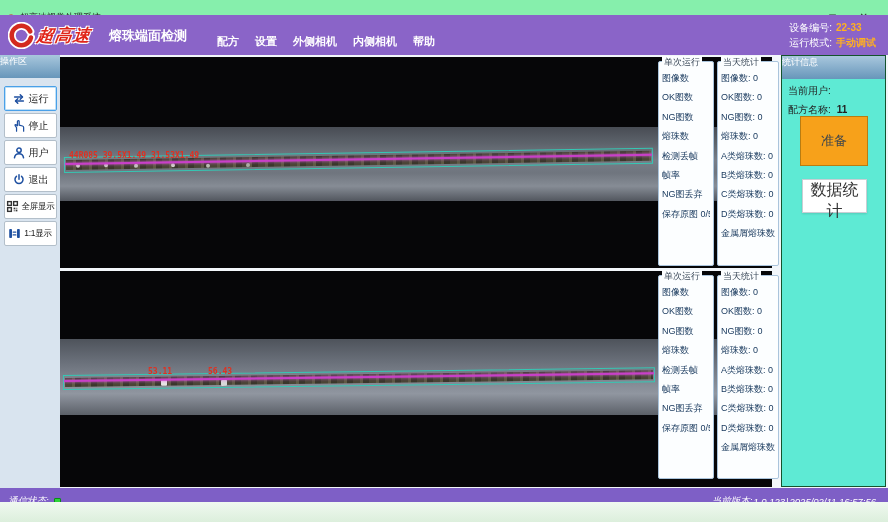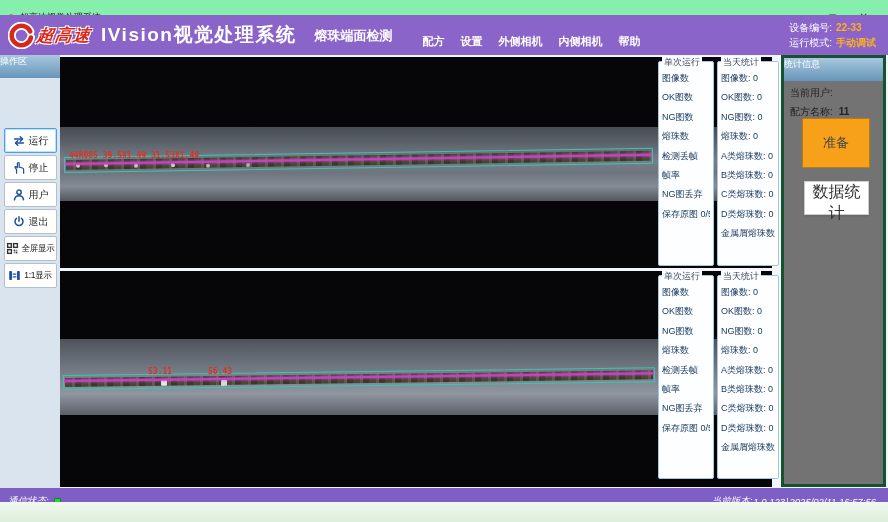--- a/index.html
+++ b/index.html
@@ -26,21 +26,21 @@
   .menu { display:flex; gap:16px; margin-left:30px; margin-top:12px; font-size:11px; font-weight:bold; }
   .menu span { cursor:default; }
   .devinfo { margin-left:auto; margin-right:12px; font-size:10px; line-height:1.55; text-align:left; }
   .devinfo .lbl { color:#fff; }
   .devinfo .val { color:#ffb020; font-weight:bold; margin-left:4px; }
 
   
   .sidebar { position:absolute; left:0; top:55px; width:60px; height:433px; background:#d9e4ef; }
   .panelhead { height:23px; background:linear-gradient(180deg,#a8c7dd,#6796ba); color:#fff;
                font-size:9px; line-height:13px; }
-  .sb-btns { padding-top:18px; display:flex; flex-direction:column; align-items:center; gap:2px;margin-top:32px; }
+  .sb-btns { padding-top:8px; display:flex; flex-direction:column; align-items:center; gap:2px; }
   .sb-btn { width:53px; height:25px; background:#fff; border:1px solid #b3bfca; border-radius:2px;
             display:flex; align-items:center; justify-content:center; gap:3px; cursor:pointer;
             font-size:10px; color:#1a1a1a; }
   .sb-btn.focus { border:1px solid #49a0e8; box-shadow:0 0 0 1px #bfe0f7 inset; }
   .sb-btn svg { flex:0 0 auto; }
   .sb-btn .small { font-size:8.5px; letter-spacing:-0.3px; }
 
   
   .cam { position:absolute; left:60px; width:712px; background:#060608; overflow:hidden; }
   .cam-top { top:57px; height:211px; }
@@ -73,22 +73,22 @@
   .gbox { position:absolute; background:#fcfeff; border:1px solid #aac4dc; border-radius:2px; padding:10px 3px 0 3px; }
   .gbox .gtitle { position:absolute; top:-6px; left:3px; background:#fcfeff; padding:0 2px;
                   font-size:9px; color:#3c4a5a; white-space:nowrap; }
   .srow { height:19.4px; font-size:9px; color:#1c3c60; white-space:nowrap; overflow:hidden; }
   .gb-sr1 { left:658px; top:61px;  width:56px; height:205px; }
   .gb-dy1 { left:717px; top:61px;  width:62px; height:205px; }
   .gb-sr2 { left:658px; top:275px; width:56px; height:204px; }
   .gb-dy2 { left:717px; top:275px; width:62px; height:204px; }
 
   
-  .rightpanel { position:absolute; left:781px; top:55px; width:105px; height:432px; background:#737373;
-                border:3px solid #14532d; }
+  .rightpanel { position:absolute; left:781px; top:55px; width:105px; height:432px; background:#5eead4;
+                border:1px solid #14532d; }
   .rp-row { font-size:10px; color:#222; margin:5px 0 0 6px; white-space:nowrap; }
   .rp-row .val { font-weight:bold; margin-left:6px; }
   .btn-prepare { position:absolute; left:18px; top:60px; width:68px; height:50px; background:#f7a11a;
                  border:1px solid #b97c10; font-size:13px; color:#41464b; cursor:pointer;
                  font-family:"Liberation Sans","DejaVu Sans",sans-serif; }
   .btn-datastats { position:absolute; left:20px; top:123px; width:65px; height:34px; background:#fff;
                    border:1px solid #c9ced4; box-shadow:0 1px 2px rgba(0,0,0,.12); font-size:16px; color:#333;
                    cursor:pointer; font-family:"Liberation Sans","DejaVu Sans",sans-serif; }
 
   
@@ -118,21 +118,20 @@
     </div>
 
     <div class="appheader">
       <div class="logo">
         <svg viewBox="0 0 20 20" width="27" height="27">
           <path d="M16.5 7A7.2 7.2 0 1 0 17 11.5" fill="none" stroke="#fff" stroke-width="6" stroke-linecap="round"></path>
           <path d="M16.5 7A7.2 7.2 0 1 0 17 11.5" fill="none" stroke="#d42a1e" stroke-width="3.4" stroke-linecap="round"></path>
         </svg>
         <span class="logo-text">超高速</span>
       </div>
-      <span class="apptitle">IVision视觉处理系统</span>
       <span class="appsub">熔珠端面检测</span>
       <div class="menu">
         <span>配方</span>
         <span>设置</span>
         <span>外侧相机</span>
         <span>内侧相机</span>
         <span>帮助</span>
       </div>
       <div class="devinfo">
         <div><span class="lbl">设备编号:</span><span class="val">22-33</span></div>

